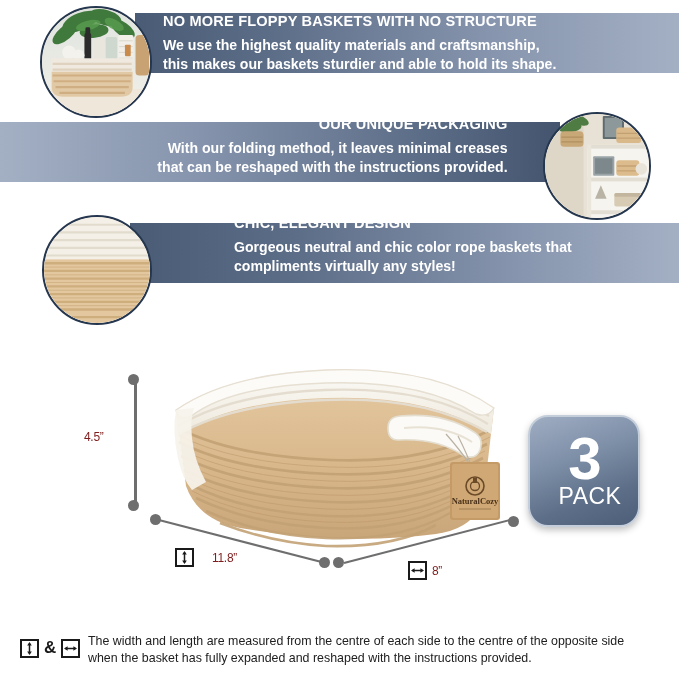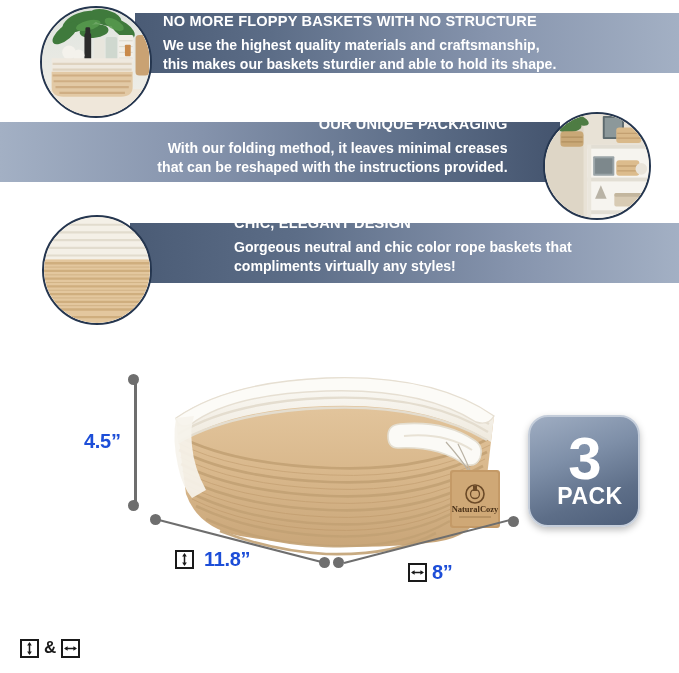--- a/index.html
+++ b/index.html
@@ -80,41 +80,41 @@
   .circle.c3 { left: 42px; top: 215px; width: 110px; height: 110px; }
   .cimg { width: 100%; height: 100%; display: block; }
 
   
   .product-stage {
     position: absolute;
     left: 0; top: 330px; width: 679px; height: 290px;
   }
   .basket-wrap {
     position: absolute;
-    left: 146px; top: 36px;
+    left: 146px; top: 28px;
     width: 372px; height: 205px;
   }
   .basket-svg { width: 100%; height: 100%; display: block; }
 
   
   .dim-line {
     position: absolute;
     background: #6e6e6e;
   }
   .dot {
     position: absolute;
     width: 11px; height: 11px;
     border-radius: 50%;
     background: #6e6e6e;
   }
   .dim-label {
     position: absolute;
-    font-size: 20px;
-    font-weight: bold;
-    color: #1d4ed8;
+    font-size: 12px;
+    font-weight: normal;
+    color: #7f1d1d;
     white-space: nowrap;
     letter-spacing: -0.3px;
   }
 
   .v-line { left: 134px; top: 50px; width: 2.5px; height: 125px; }
   .dot-vt { left: 128px; top: 44px; }
   .dot-vb { left: 128px; top: 170px; }
   .lab-h { left: 84px; top: 100px; }
 
   .diag-l {
@@ -124,21 +124,21 @@
   }
   .dot-dl { left: 150px; top: 184px; }
   .dot-dm1 { left: 319px; top: 227px; }
   .dot-dm2 { left: 333px; top: 227px; }
   .diag-r {
     left: 344px; top: 232px; width: 172px; height: 2.2px;
     transform-origin: left center;
     transform: rotate(-14.5deg);
   }
   .dot-dr { left: 508px; top: 186px; }
-  .lab-len { left: 175px; top: 218px; display: flex; align-items: center; gap: 10px; }
+  .lab-len { left: 175px; top: 218px; display: flex; align-items: center; gap: 18px; }
   .lab-wid { left: 408px; top: 231px; display: flex; align-items: center; gap: 5px; }
 
   
   .boxicon {
     display: inline-block;
     border: 2px solid #1a1a1a;
     width: 19px; height: 19px;
     position: relative;
     box-sizing: border-box;
     vertical-align: middle;
@@ -163,21 +163,21 @@
   .pack-num {
     color: #ffffff;
     font-size: 60px;
     font-weight: bold;
     line-height: 0.82;
     letter-spacing: -2px;
   }
   .pack-word {
     color: #ffffff;
     font-size: 23px;
-    font-weight: bold;
+    font-weight: normal;
     line-height: 1;
     letter-spacing: 0.5px;
     margin-top: 2px;
     margin-left: 12px;
   }
 
   
   .footer {
     position: absolute;
     left: 20px; top: 632px;
@@ -513,13 +513,17 @@
     </span>
     <span class="amp">&amp;</span>
     <span class="boxicon">
       <svg width="15" height="15" viewBox="0 0 15 15">
         <line x1="2.5" y1="7.5" x2="12.5" y2="7.5" stroke="#1a1a1a" stroke-width="1.5"></line>
         <polygon points="1,7.5 4.6,5.2 4.6,9.8" fill="#1a1a1a"></polygon>
         <polygon points="14,7.5 10.4,5.2 10.4,9.8" fill="#1a1a1a"></polygon>
       </svg>
     </span>
   </div>
+  <div>
+    <div class="footer-text">The width and length are measured from the centre of each side to the centre of the opposite side</div>
+    <div class="footer-text">when the basket has fully expanded and reshaped with the instructions provided.</div>
+  </div>
 </div>
 
 </body></html>

